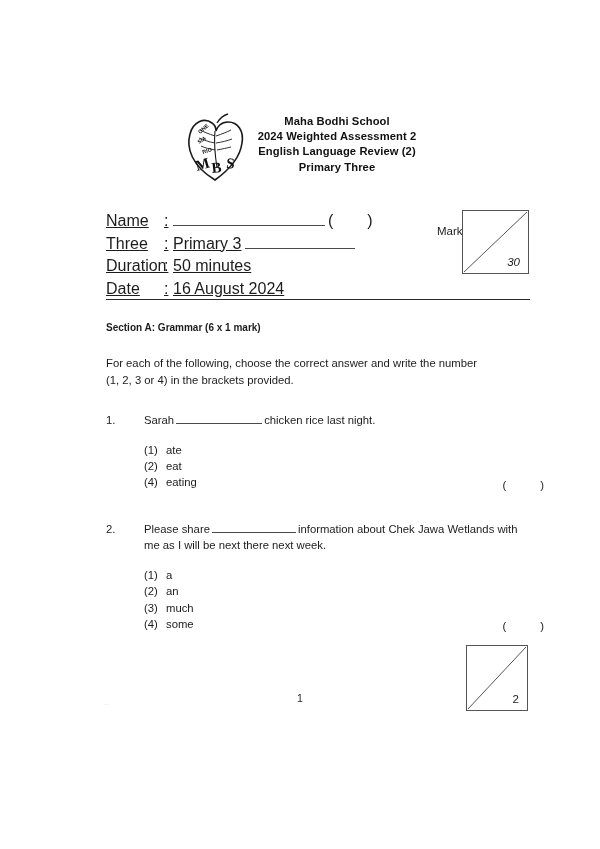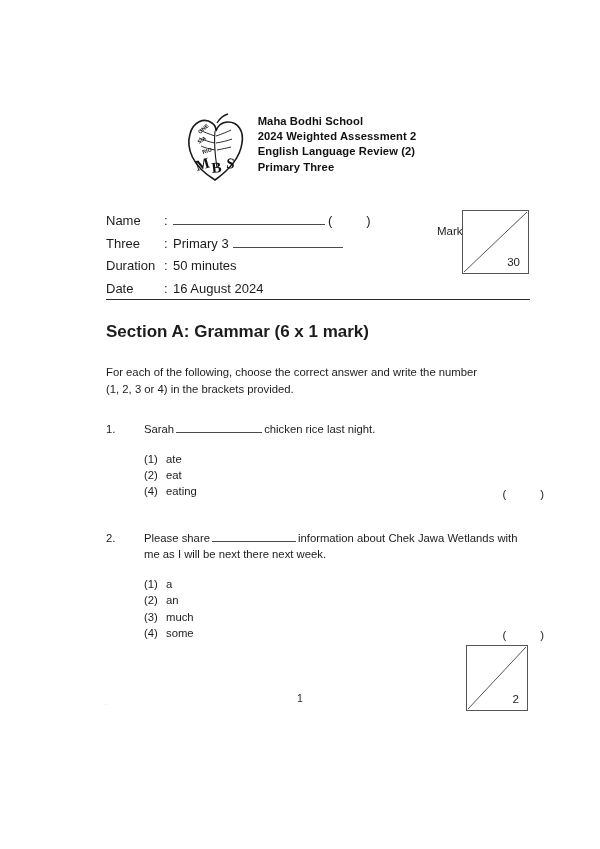--- a/index.html
+++ b/index.html
@@ -34,38 +34,40 @@
     align-items: flex-start;
   }
   .logo {
     width: 62px;
     height: 74px;
     margin-right: 12px;
     margin-top: 2px;
     flex: none;
   }
   .title-block {
+    text-align: center;
     font-weight: bold;
     font-size: 11.2px;
     line-height: 15.2px;
     letter-spacing: 0.1px;
     padding-top: 6px;
     color: #111;
   }
   .title-block div { white-space: nowrap; }
 
   
   .particulars {
     position: absolute;
     left: 106px;
     top: 210px;
     width: 300px;
-    font-size: 13px;
+    font-size: 16px;
     line-height: 22.5px;
     color: #1c1c1c;
+    text-decoration: underline;
   }
   .prow {
     display: flex;
     align-items: baseline;
     height: 22.5px;
     white-space: nowrap;
   }
   .plabel { width: 58px; flex: none; }
   .pcolon { width: 9px; flex: none; }
   .pvalue { position: relative; }
@@ -101,21 +103,21 @@
     width: 100%;
     height: 100%;
   }
   .score-box .score-val {
     position: absolute;
     right: 8px;
     bottom: 5px;
     font-size: 11.5px;
     color: #1c1c1c;
   }
-  #marks-box { left: 462px; top: 210px; width: 65px; height: 62px; }
+  #marks-box { left: 462px; top: 210px; width: 65px; height: 62px; font-style: italic; }
   #bottom-box { left: 466px; top: 645px; width: 60px; height: 64px; }
 
   
   .divider {
     position: absolute;
     left: 106px;
     top: 299px;
     width: 424px;
     height: 1.4px;
     background: #2a2a2a;
@@ -125,21 +127,21 @@
   .content {
     position: absolute;
     left: 106px;
     top: 322px;
     width: 430px;
     font-size: 11.3px;
     color: #1c1c1c;
   }
   .section-heading {
     font-weight: bold;
-    font-size: 17px;
+    font-size: 10px;
     margin-bottom: 22px;
   }
   .instructions {
     line-height: 16.5px;
     margin-bottom: 24px;
   }
 
   .question {
     position: relative;
     margin-bottom: 26px;

